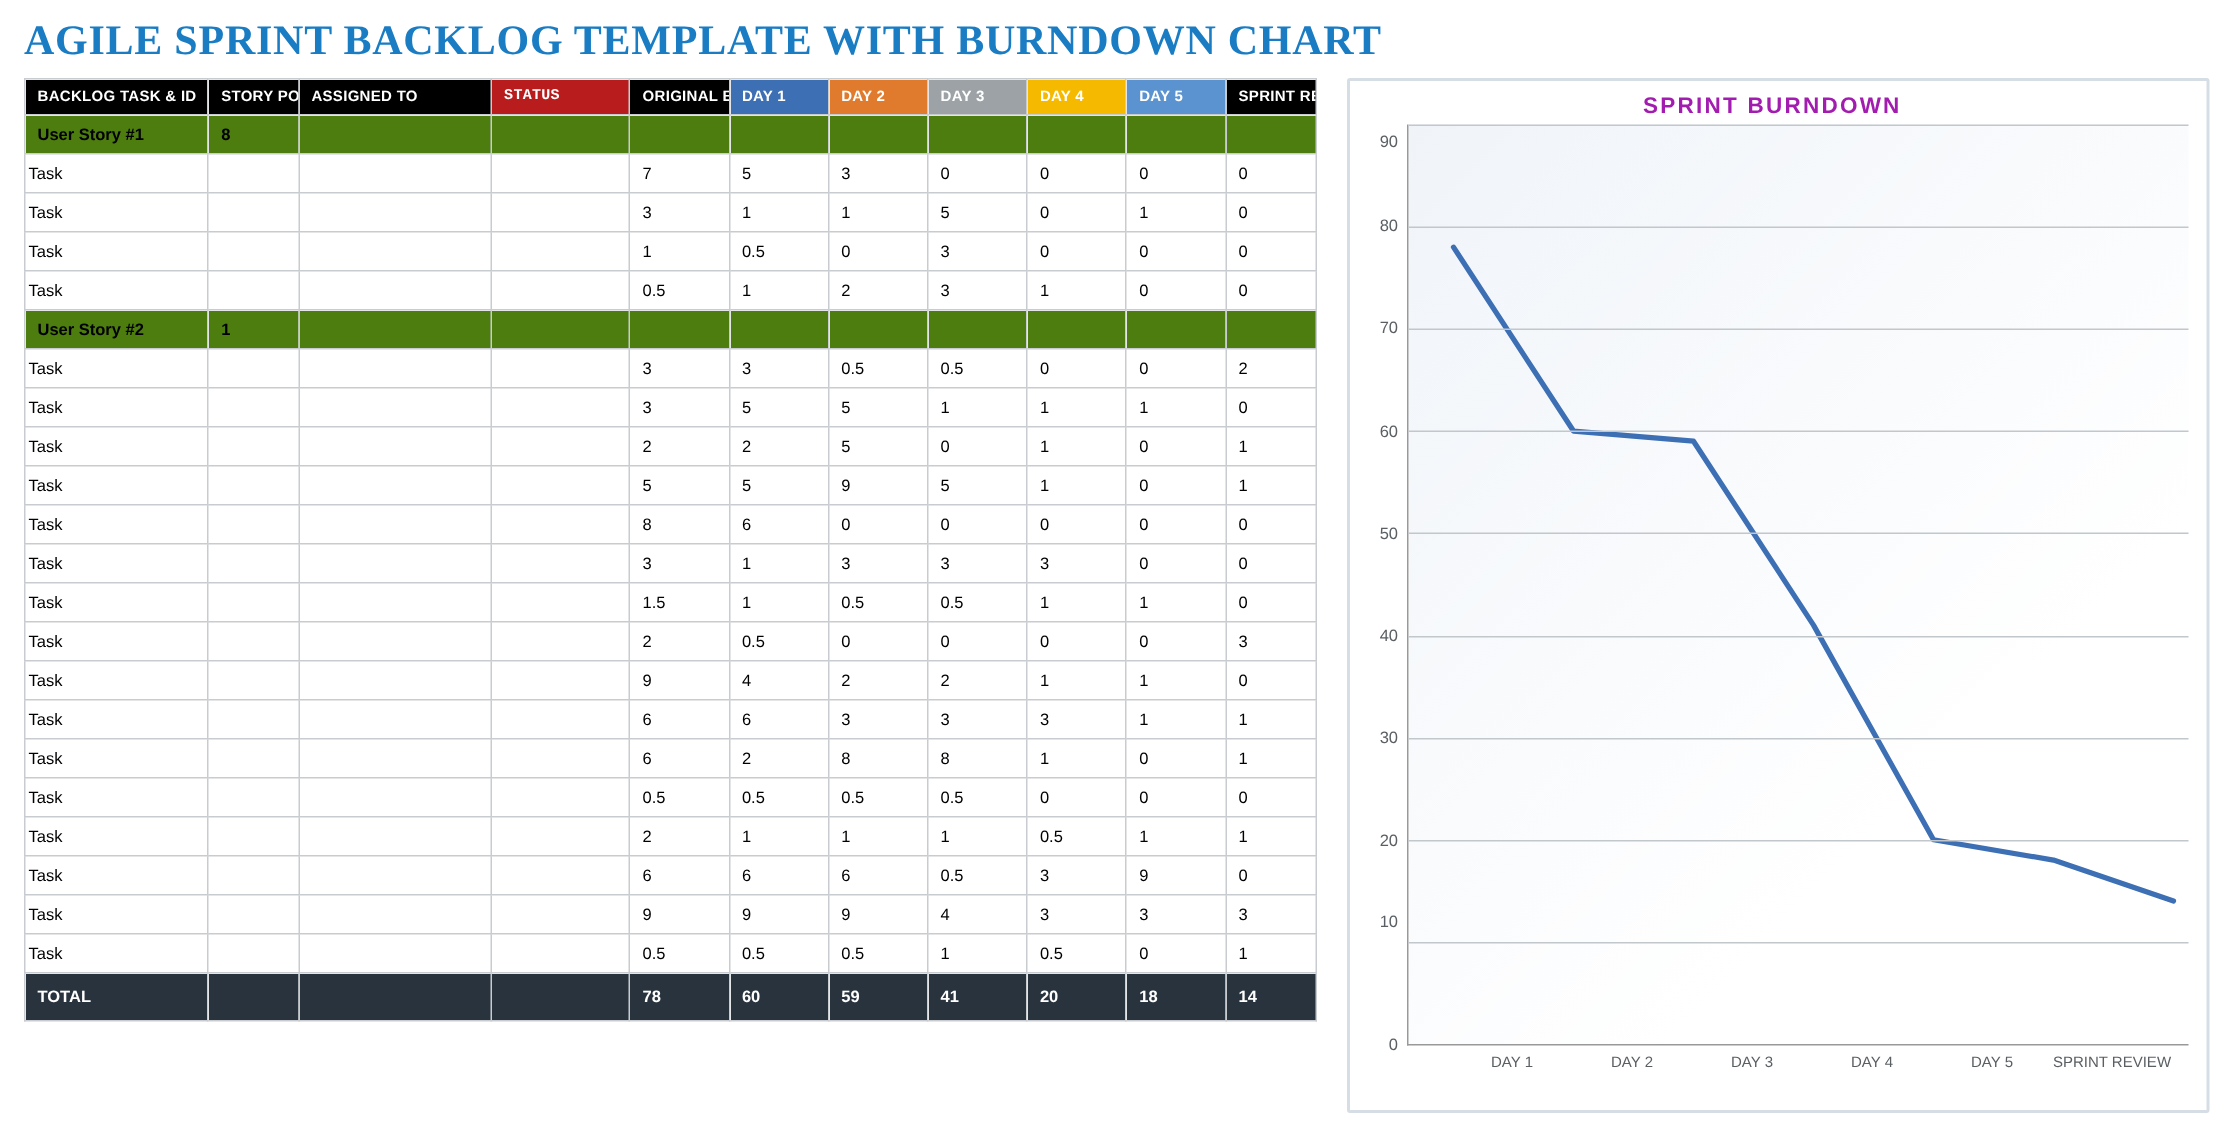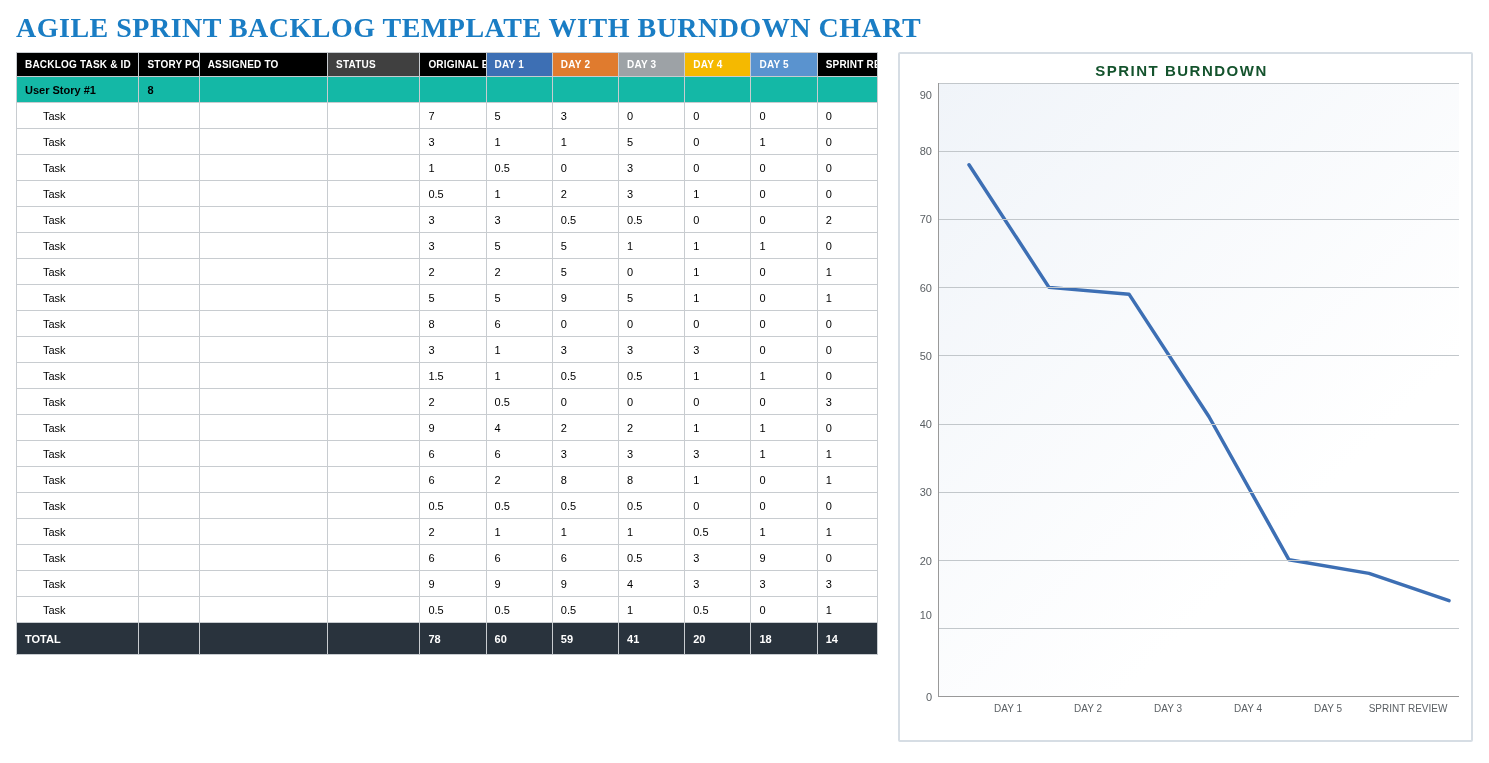--- a/index.html
+++ b/index.html
@@ -48,53 +48,53 @@
   }
   .col-task   { width: 122px; }
   .col-sp     { width: 60px;  }
   .col-assign { width: 128px; }
   .col-status { width: 92px;  }
   .col-est    { width: 66px;  }
   .col-day    { width: 66px;  }
   .col-review { width: 60px;  }
 
   th.hdr-black  { background: #000; }
-  th.hdr-green  { background: #404040; }
+  th.hdr-green  { background: #b91c1c; font-family: Liberation Mono, monospace; }
   th.hdr-day1   { background: #3d6fb4; }
   th.hdr-day2   { background: #e07b2e; }
   th.hdr-day3   { background: #9da2a6; }
   th.hdr-day4   { background: #f5b900; }
   th.hdr-day5   { background: #5a93cf; }
 
   tr.story td {
-    background: #14b8a6;
+    background: #4d7c0f;
     font-weight: 700;
   }
-  tr.task td:first-child { padding-left: 26px; }
+  tr.task td:first-child { padding-left: 2px; }
   tr.total td {
     background: #29333d;
     color: #fff;
     font-weight: 700;
     height: 32px;
   }
 
   
   .chart-panel {
     width: 580px;
     height: 690px;
     border: 2px solid #d6dde4;
     border-radius: 2px;
     padding: 8px 12px 4px 4px;
     position: relative;
     background: #fff;
   }
   .chart-title {
     text-align: center;
     font-weight: 700;
-    color: #14532d;
+    color: #a21caf;
     font-size: 15px;
     letter-spacing: 1.5px;
     margin-bottom: 4px;
     font-family: "Arial", sans-serif;
   }
   .chart-body {
     display: flex;
     height: 640px;
   }
   .y-axis {
@@ -238,20 +238,33 @@
             <td></td>
             <td></td>
             <td></td>
             <td>0.5</td>
             <td>1</td>
             <td>2</td>
             <td>3</td>
             <td>1</td>
             <td>0</td>
             <td>0</td>
+          </tr>
+          <tr class="story">
+            <td>User Story #2</td>
+            <td>1</td>
+            <td></td>
+            <td></td>
+            <td></td>
+            <td></td>
+            <td></td>
+            <td></td>
+            <td></td>
+            <td></td>
+            <td></td>
           </tr>
           <tr class="task">
             <td>Task</td>
             <td></td>
             <td></td>
             <td></td>
             <td>3</td>
             <td>3</td>
             <td>0.5</td>
             <td>0.5</td>

